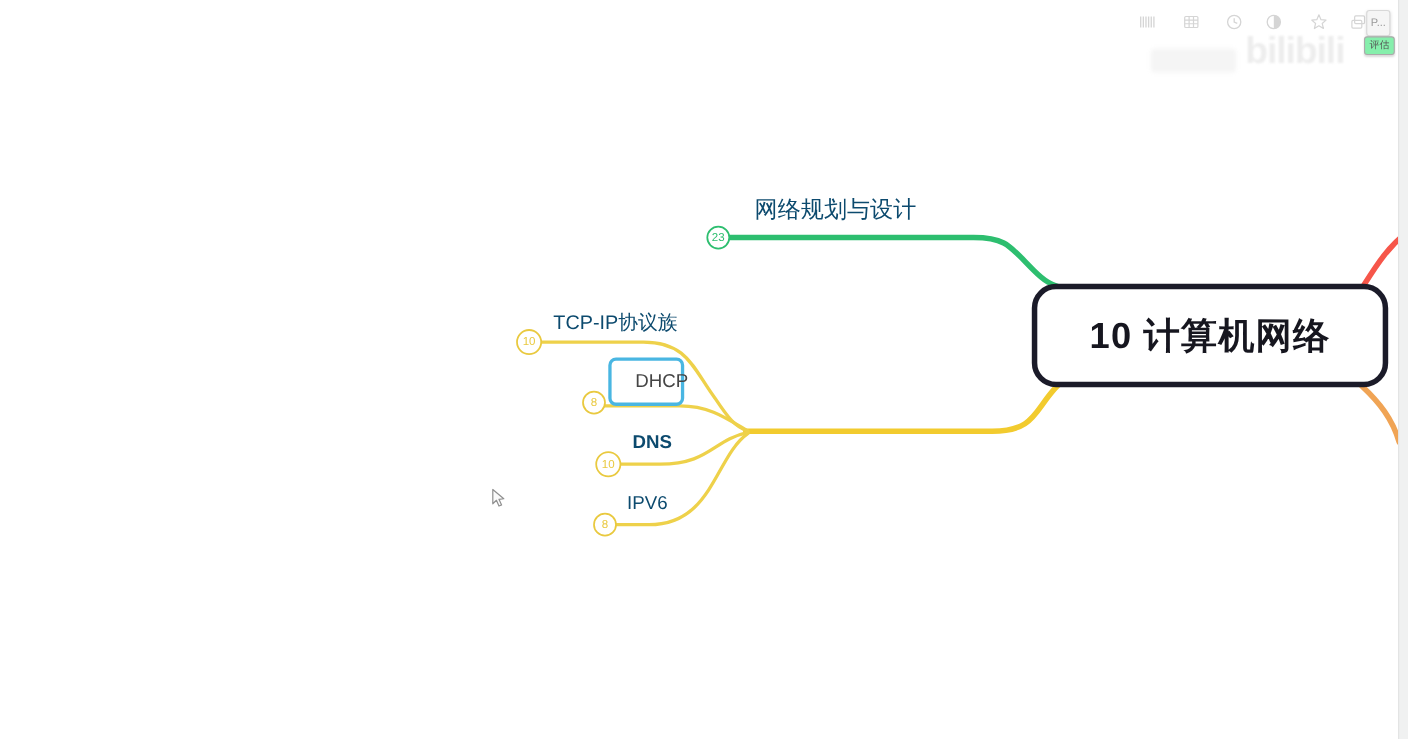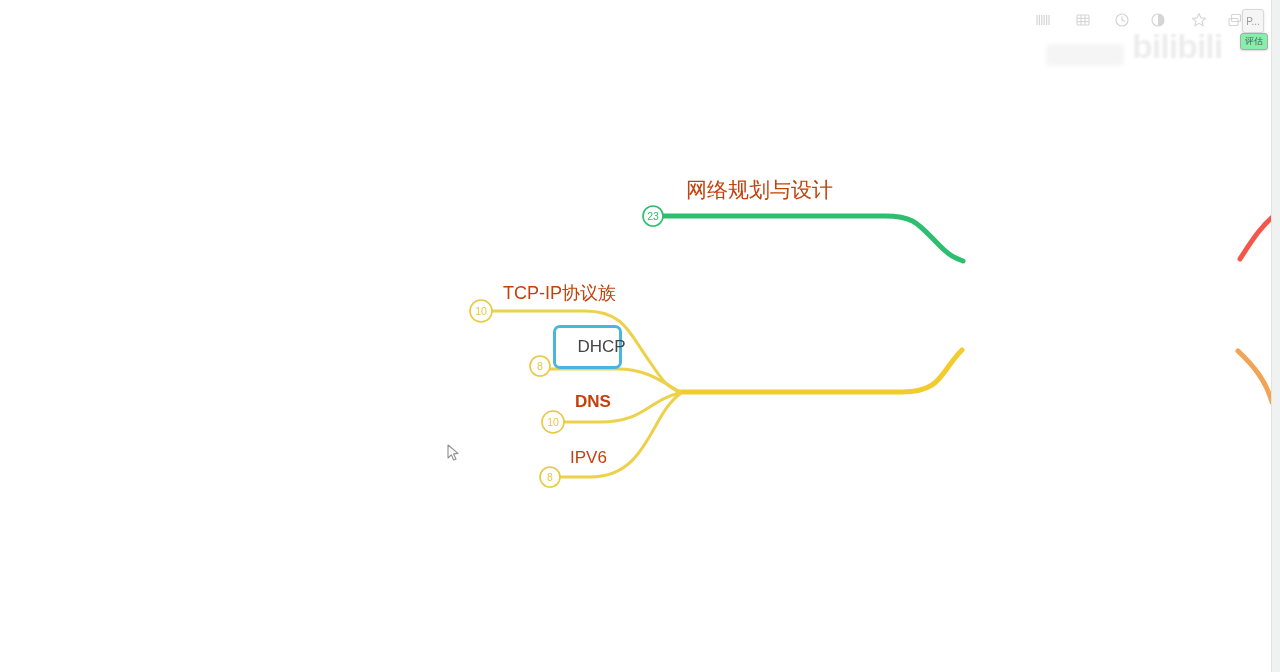--- a/index.html
+++ b/index.html
@@ -4,21 +4,21 @@
 <style>
   * { margin:0; padding:0; box-sizing:border-box; }
   html,body { width:1280px; height:672px; overflow:hidden; background:#ffffff;
               font-family:"Liberation Sans","DejaVu Sans",sans-serif; }
   #canvas { position:relative; width:1280px; height:672px; background:#ffffff; }
 
   
   #map-svg { position:absolute; left:0; top:0; width:1280px; height:672px; }
 
   
-  .topic-label { position:absolute; color:#c2410c; white-space:nowrap; cursor:default; }
+  .topic-label { position:absolute; color:#0c4a6e; white-space:nowrap; cursor:default; }
   .lbl-planning   { left:686px; top:176px; font-size:21px; font-weight:500; }
   .lbl-tcpip-main { left:707px; top:353px; font-size:21px; font-weight:700; color:#343434; }
   .lbl-tcpip-sub  { left:503px; top:281px; font-size:18px; font-weight:500; }
   .lbl-dns        { left:575px; top:392px; font-size:17px; font-weight:700; }
   .lbl-ipv6       { left:570px; top:448px; font-size:17px; font-weight:400; }
 
   
   .root-node { position:absolute; left:938px; top:258px; width:324px; height:94px;
                background:#ffffff; border:5px solid #1b1b29; border-radius:22px;
                display:flex; align-items:center; justify-content:center; }
@@ -110,20 +110,23 @@
   <div class="topic-label lbl-tcpip-sub">TCP-IP协议族</div>
 
   <div class="dhcp-node">
     <span>DHCP</span>
   </div>
 
   <div class="topic-label lbl-dns">DNS</div>
 
   <div class="topic-label lbl-ipv6">IPV6</div>
 
+  <div class="root-node">
+    <span>10 计算机网络</span>
+  </div>
 
   <div class="watermark">
     <div class="wm-ghost"></div>
     <div class="wm-text">bilibili</div>
   </div>
 
   <svg class="tb-icon" style="left:1034px" viewBox="0 0 18 18">
     <g stroke="#d5d5d5" stroke-width="1.2" fill="none">
       <line x1="3" y1="4" x2="3" y2="14"></line>
         <line x1="5.4" y1="4" x2="5.4" y2="14"></line>

